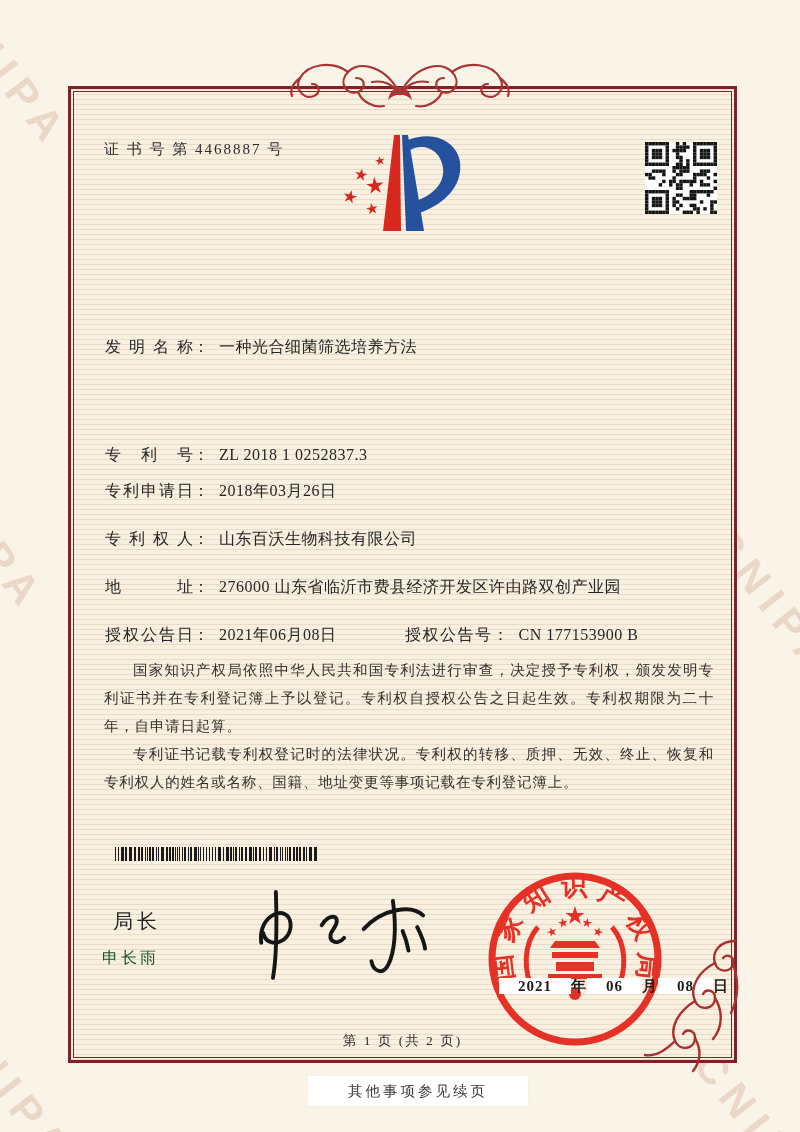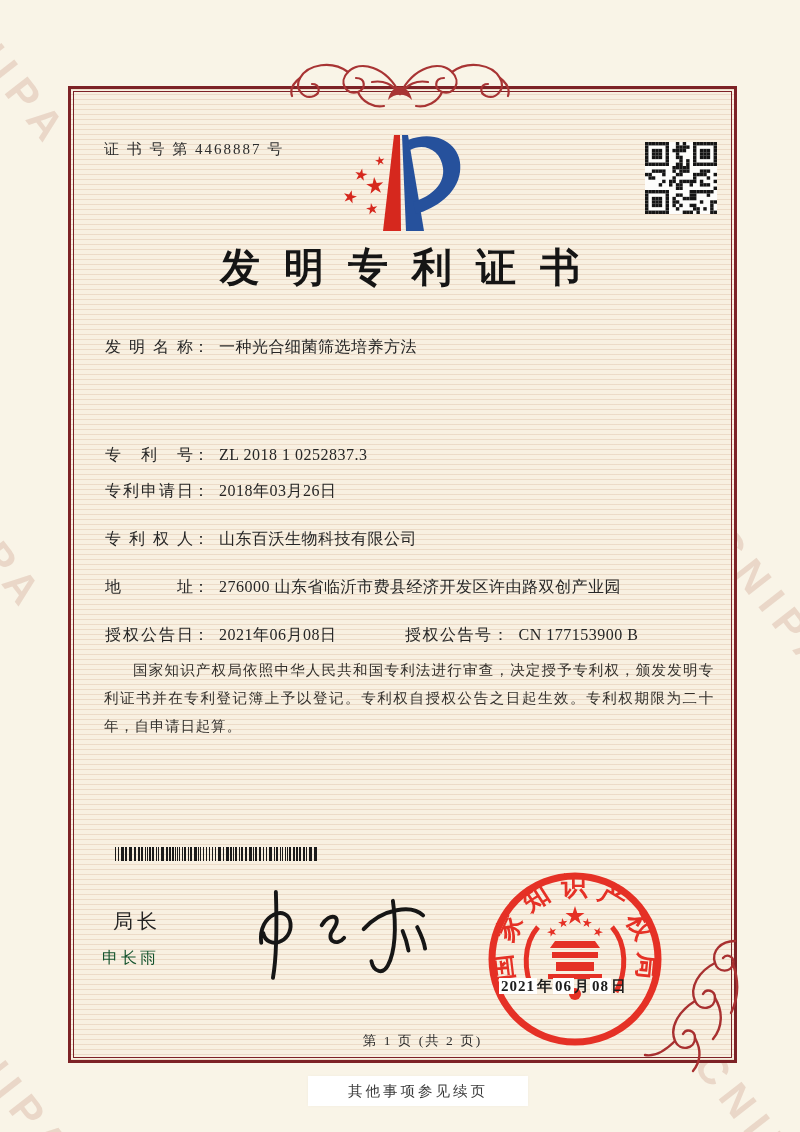--- a/index.html
+++ b/index.html
@@ -66,23 +66,23 @@
   
   .sig-title{position:absolute;left:113px;top:908px;font-size:20px;letter-spacing:4px;color:#242424;}
   .sig-name{position:absolute;left:102px;top:948px;font-size:16px;letter-spacing:3px;color:#14532d;}
   .signature{position:absolute;left:232px;top:884px;}
   
   .seal{position:absolute;left:486px;top:870px;}
   .seal-date{
     position:absolute;left:499px;top:977px;width:160px;font-size:15px;font-weight:bold;
     color:#1d1d1d;letter-spacing:1px;white-space:nowrap;
   }
-  .seal-date .num{background:#fff;padding:0 2px;}
-  
-  .page-footer{position:absolute;left:68px;top:1032px;width:669px;text-align:center;font-size:13.5px;letter-spacing:2px;color:#2e2e2e;padding-left:20px;}
+  .seal-date .num{background:#fff;padding:0 19px;}
+  
+  .page-footer{position:absolute;left:68px;top:1032px;width:669px;text-align:center;font-size:13.5px;letter-spacing:2px;color:#2e2e2e;}
   .cont-note{
     position:absolute;left:308px;top:1076px;width:220px;height:30px;background:#ffffff;
     display:flex;align-items:center;justify-content:center;
     font-size:14.5px;letter-spacing:3px;color:#3a3a3a;box-shadow:0 0 4px rgba(0,0,0,0.03);
   }
   
   .flourish-top{position:absolute;left:288px;top:54px;}
   .flourish-corner{position:absolute;left:643px;top:937px;}
 </style>
 </head>
@@ -340,21 +340,20 @@
       <rect x="6" y="19" width="1" height="1" fill="#151515"></rect>
       <rect x="0" y="20" width="1" height="1" fill="#151515"></rect>
       <rect x="1" y="20" width="1" height="1" fill="#151515"></rect>
       <rect x="2" y="20" width="1" height="1" fill="#151515"></rect>
       <rect x="3" y="20" width="1" height="1" fill="#151515"></rect>
       <rect x="4" y="20" width="1" height="1" fill="#151515"></rect>
       <rect x="5" y="20" width="1" height="1" fill="#151515"></rect>
       <rect x="6" y="20" width="1" height="1" fill="#151515"></rect>
     </svg>
 
-  <div class="title">发明专利证书</div>
 
   <div class="row row1">
     <span class="flabel">发明名称</span><span class="colon">：</span><span class="fvalue">一种光合细菌筛选培养方法</span>
   </div>
   <div class="row row3">
     <span class="flabel">专利号</span><span class="colon">：</span><span class="fvalue">ZL 2018 1 0252837.3</span>
   </div>
   <div class="row row4">
     <span class="flabel">专利申请日</span><span class="colon">：</span><span class="fvalue">2018年03月26日</span>
   </div>
@@ -366,20 +365,21 @@
   </div>
   <div class="row row7">
     <span class="flabel">授权公告日</span><span class="colon">：</span><span class="fvalue">2021年06月08日</span>
     <span class="grant-col">
       <span class="g-label">授权公告号</span><span class="colon">：</span><span class="fvalue">CN 177153900 B</span>
     </span>
   </div>
 
   <div class="body-text">
     <p>国家知识产权局依照中华人民共和国专利法进行审查，决定授予专利权，颁发发明专利证书并在专利登记簿上予以登记。专利权自授权公告之日起生效。专利权期限为二十年，自申请日起算。</p>
+    <p>专利证书记载专利权登记时的法律状况。专利权的转移、质押、无效、终止、恢复和专利权人的姓名或名称、国籍、地址变更等事项记载在专利登记簿上。</p>
   </div>
 
   <svg class="barcode" id="barcode" width="206" height="14">
       <rect x="0" y="0" width="1" height="14" fill="#1b1b1b"></rect>
       <rect x="3" y="0" width="1" height="14" fill="#1b1b1b"></rect>
       <rect x="6" y="0" width="3" height="14" fill="#1b1b1b"></rect>
       <rect x="10" y="0" width="2" height="14" fill="#1b1b1b"></rect>
       <rect x="14" y="0" width="3" height="14" fill="#1b1b1b"></rect>
       <rect x="19" y="0" width="2" height="14" fill="#1b1b1b"></rect>
       <rect x="23" y="0" width="2" height="14" fill="#1b1b1b"></rect>

